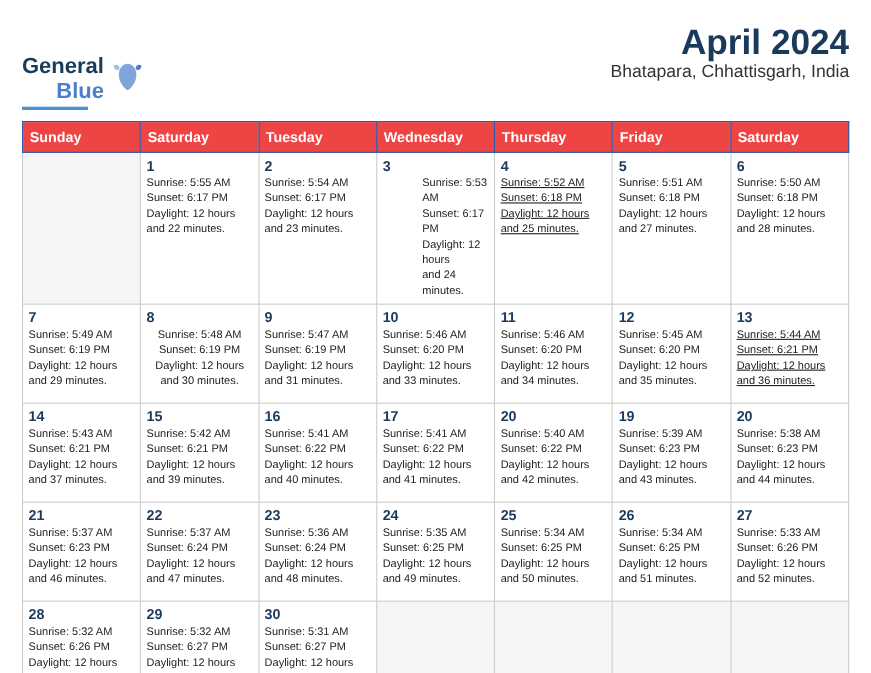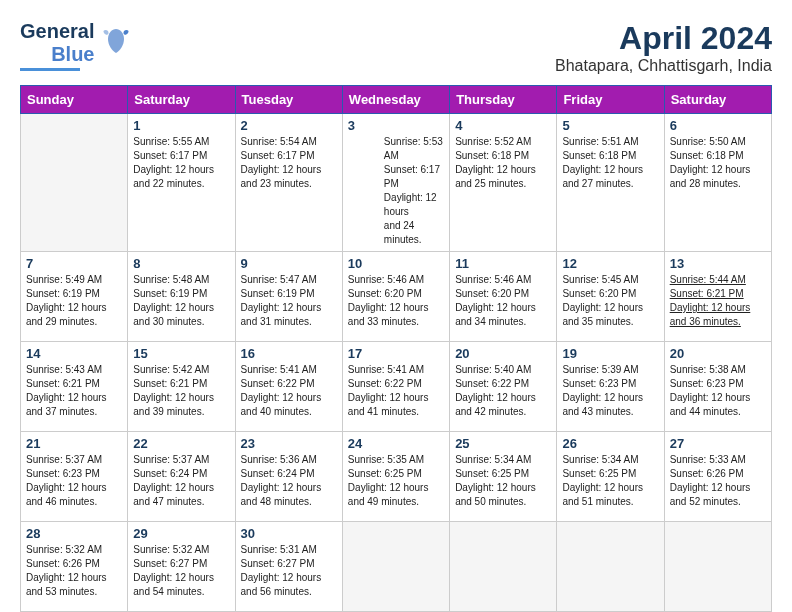--- a/index.html
+++ b/index.html
@@ -38,21 +38,21 @@
     .location-title {
       font-size: 16px;
       color: #333;
     }
     .calendar {
       width: 100%;
       border-collapse: collapse;
       font-size: 11px;
     }
     .calendar th {
-      background: #a21caf;
+      background: #ef4444;
       color: #fff;
       text-align: left;
       padding: 6px 6px;
       font-size: 13px;
       font-weight: bold;
       border: 1px solid #2a5aaf;
     }
     .calendar td {
       border: 1px solid #ccc;
       vertical-align: top;
@@ -77,21 +77,21 @@
     }
     .week-row td {
       height: 90px;
     }
   </style>
 </head>
 <body>
 
 <div class="header-area">
   <div class="logo">
-    <div style="display:flex;align-items:center;gap:4px;">
+    <div style="display:flex;align-items:center;gap:4px;margin-top:29px;">
       <div style="display:flex;flex-direction:column;align-items:flex-end;">
         <span style="font-size:20px;font-weight:bold;color:#1a3a5c;">General</span>
         <span style="font-size:20px;font-weight:bold;color:#4a7fcb;">Blue</span>
       </div>
       <div style="margin-left:4px;">
         <svg width="28" height="32" viewBox="0 0 28 32" fill="none">
           <path d="M14 4 C10 4, 6 8, 6 14 C6 20, 10 26, 14 28 C18 26, 22 20, 22 14 C22 8, 18 4, 14 4Z" fill="#4a7fcb" opacity="0.7"></path>
           <path d="M22 6 C24 4, 28 5, 26 8 C24 11, 20 10, 22 6Z" fill="#4a7fcb"></path>
           <path d="M6 6 C4 4, 0 5, 2 8 C4 11, 8 10, 6 6Z" fill="#4a7fcb" opacity="0.5"></path>
         </svg>
@@ -136,21 +136,21 @@
         </td>
         <td>
           <div class="day-num">3</div>
           <div class="day-info" style="white-space: pre-line; margin-left: 36px;">Sunrise: 5:53 AM
 Sunset: 6:17 PM
 Daylight: 12 hours
 and 24 minutes.</div>
         </td>
         <td>
           <div class="day-num">4</div>
-          <div class="day-info" style="white-space: pre-line;">Sunrise: 5:52 AM
+          <div class="day-info" style="white-space: pre-line; text-decoration: underline;">Sunrise: 5:52 AM
 Sunset: 6:18 PM
 Daylight: 12 hours
 and 25 minutes.</div>
         </td>
         <td>
           <div class="day-num">5</div>
           <div class="day-info" style="white-space: pre-line;">Sunrise: 5:51 AM
 Sunset: 6:18 PM
 Daylight: 12 hours
 and 27 minutes.</div>
@@ -166,21 +166,21 @@
       <tr class="week-row">
         <td>
           <div class="day-num">7</div>
           <div class="day-info" style="white-space: pre-line;">Sunrise: 5:49 AM
 Sunset: 6:19 PM
 Daylight: 12 hours
 and 29 minutes.</div>
         </td>
         <td>
           <div class="day-num">8</div>
-          <div class="day-info" style="white-space: pre-line;">Sunrise: 5:48 AM
+          <div class="day-info" style="white-space: pre-line; text-align: center;">Sunrise: 5:48 AM
 Sunset: 6:19 PM
 Daylight: 12 hours
 and 30 minutes.</div>
         </td>
         <td>
           <div class="day-num">9</div>
           <div class="day-info" style="white-space: pre-line;">Sunrise: 5:47 AM
 Sunset: 6:19 PM
 Daylight: 12 hours
 and 31 minutes.</div>

